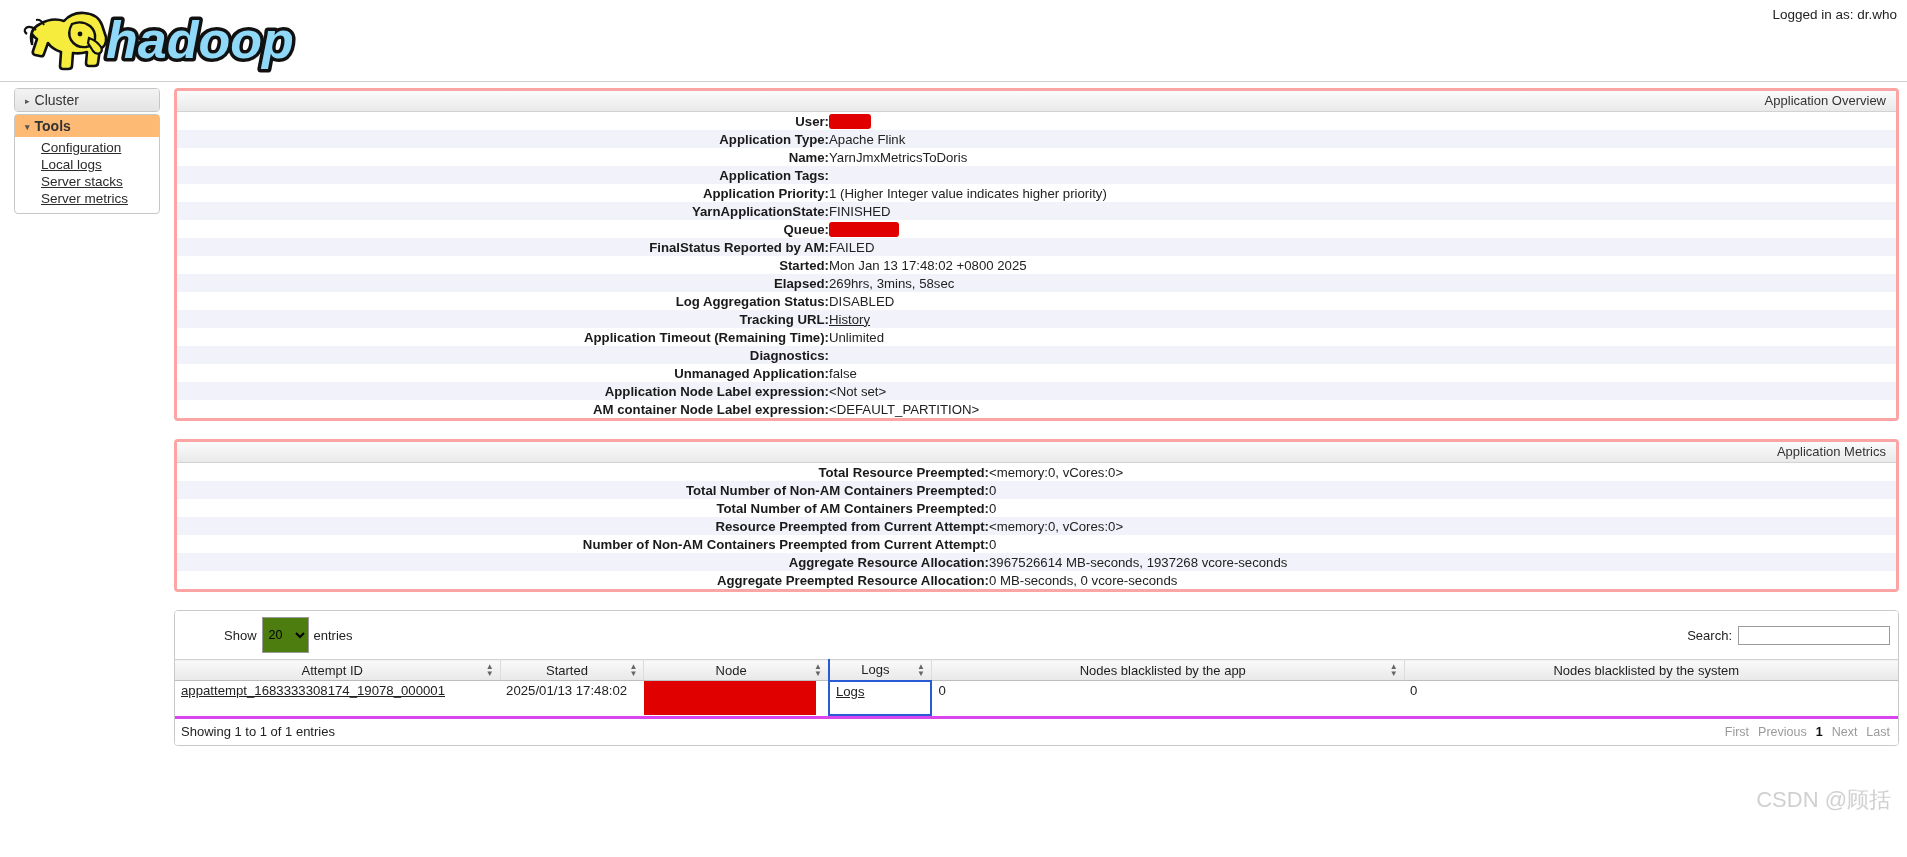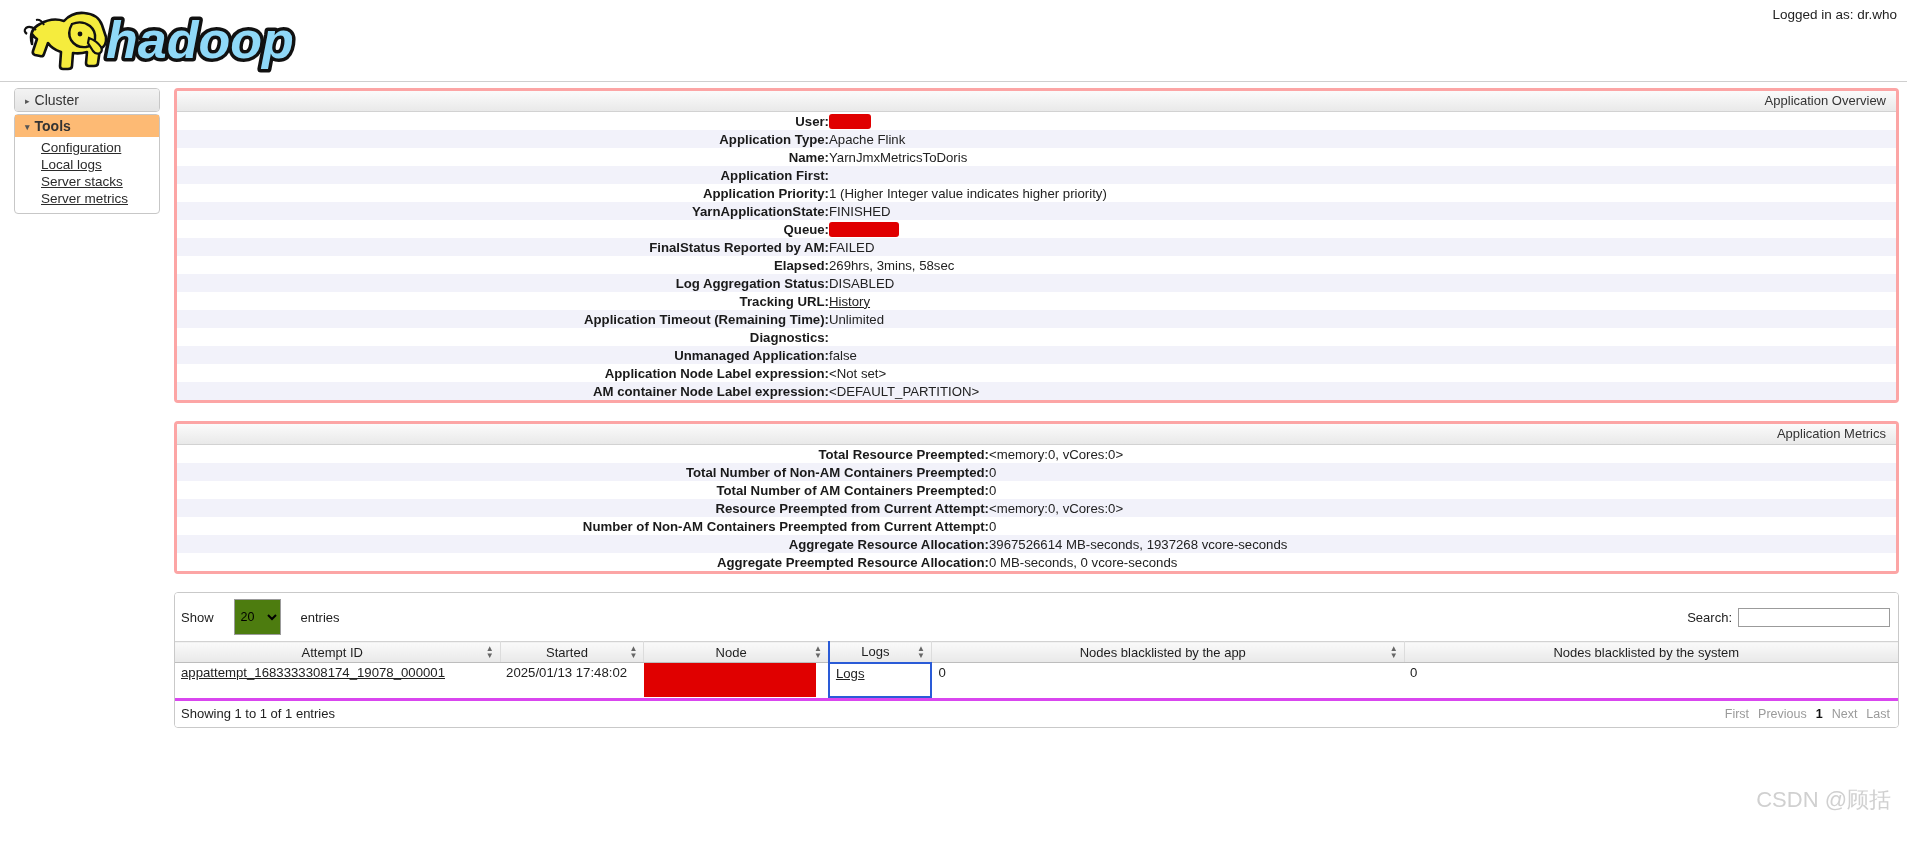--- a/index.html
+++ b/index.html
@@ -177,21 +177,21 @@
   }
   .dt-top {
     display: flex;
     align-items: center;
     justify-content: space-between;
     padding: 6px 8px 6px 6px;
     font-size: 13px;
     color: #222;
     background: #fff;
   }
-  .dt-length { display: flex; align-items: center; gap: 20px; }
+  .dt-length { display: flex; align-items: center; gap: 5px; margin-left: 43px; }
   .dt-length select {
     font-family: "Liberation Sans", sans-serif;
     font-size: 12.5px;
     padding: 1px 2px;
     border: 1px solid #9b9b9b;
     background: #4d7c0f;
     height: 36px;
   }
   .dt-filter { display: flex; align-items: center; gap: 6px; }
   .dt-filter input {
@@ -367,38 +367,42 @@
             </tr>
             <tr>
               <td class="k">Application Type:</td>
               <td class="v">Apache Flink</td>
             </tr>
             <tr>
               <td class="k">Name:</td>
               <td class="v">YarnJmxMetricsToDoris</td>
             </tr>
             <tr>
-              <td class="k">Application First:</td>
+              <td class="k">Application Tags:</td>
               <td class="v"></td>
             </tr>
             <tr>
               <td class="k">Application Priority:</td>
               <td class="v">1 (Higher Integer value indicates higher priority)</td>
             </tr>
             <tr>
               <td class="k">YarnApplicationState:</td>
               <td class="v">FINISHED</td>
             </tr>
             <tr>
               <td class="k">Queue:</td>
               <td class="v"><span class="redact queue"></span></td>
             </tr>
             <tr>
               <td class="k">FinalStatus Reported by AM:</td>
               <td class="v">FAILED</td>
+            </tr>
+            <tr>
+              <td class="k">Started:</td>
+              <td class="v">Mon Jan 13 17:48:02 +0800 2025</td>
             </tr>
             <tr>
               <td class="k">Elapsed:</td>
               <td class="v">269hrs, 3mins, 58sec</td>
             </tr>
             <tr>
               <td class="k">Log Aggregation Status:</td>
               <td class="v">DISABLED</td>
             </tr>
             <tr>

